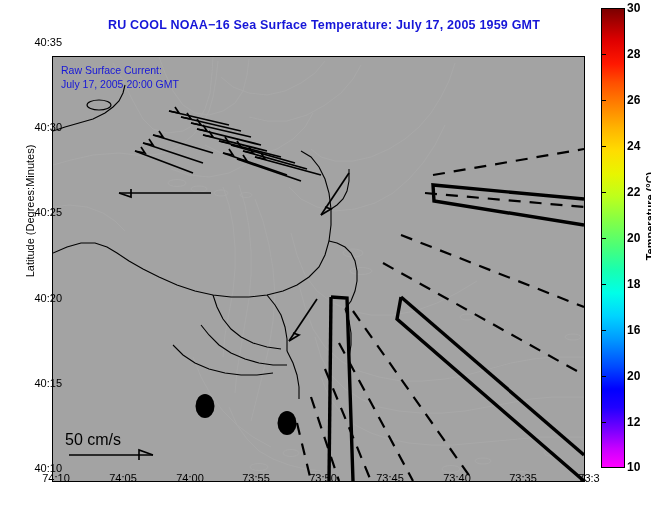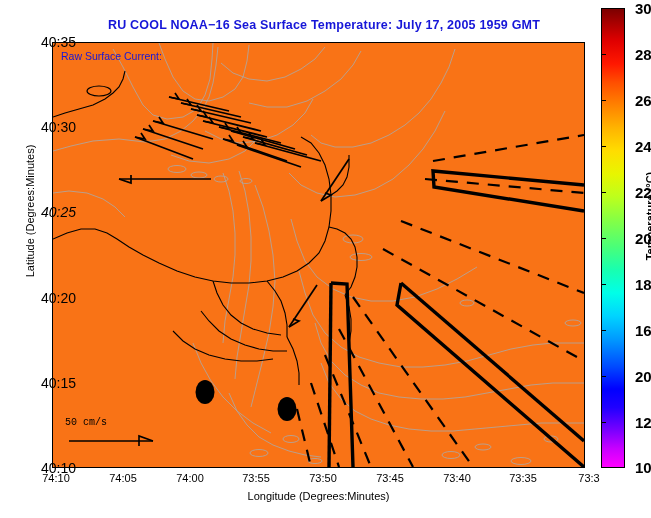--- a/index.html
+++ b/index.html
@@ -6,36 +6,36 @@
   body{width:651px;height:518px;overflow:hidden;
        font-family:"Liberation Sans","DejaVu Sans",sans-serif;}
   #root{position:relative;width:651px;height:518px;background:#fff;}
 
   
   .title{position:absolute;left:0;top:18px;width:648px;text-align:center;
          font-size:12.5px;font-weight:bold;color:#1616d8;letter-spacing:.2px;
          white-space:nowrap;}
 
   
-  .plot{position:absolute;left:52px;top:42px;width:533px;height:426px;
-        border:1.3px solid #000;box-sizing:border-box;background:#f97316;
+  .plot{position:absolute;left:52px;top:56px;width:533px;height:426px;
+        border:1.3px solid #000;box-sizing:border-box;background:#a3a3a3;
         overflow:hidden;}
   .plot svg{position:absolute;left:0;top:0;}
 
   
   .annot{position:absolute;left:8px;top:6px;color:#1616d8;font-size:10.5px;
          line-height:14px;white-space:nowrap;}
 
   
   .scalebox{position:absolute;left:8px;bottom:10px;width:110px;height:40px;}
-  .scalelabel{position:absolute;left:4px;top:0;font-size:10px;color:#000;
-              white-space:nowrap;font-family:Liberation Mono, monospace;}
-
-  
-  .ytick{position:absolute;right:575px;font-size:14px;color:#000;
+  .scalelabel{position:absolute;left:4px;top:0;font-size:16px;color:#000;
+              white-space:nowrap;}
+
+  
+  .ytick{position:absolute;right:589px;font-size:11px;color:#000;
          white-space:nowrap;text-align:left;transform:translateY(-50%);}
   .xtick{position:absolute;top:472px;font-size:11px;color:#000;
          white-space:nowrap;transform:translateX(-50%);}
   .xtick.clip{transform:translateX(-50%);}
 
   .xlabel{position:absolute;left:52px;top:490px;width:533px;text-align:center;
           font-size:11px;color:#000;}
   .ylabel{position:absolute;left:-90px;top:205px;width:240px;text-align:center;
           font-size:11px;color:#000;transform:rotate(-90deg);
           transform-origin:center center;}
@@ -59,22 +59,22 @@
           #bdff1c 59%,
           #e8f500 64%,
           #ffdd00 69%,
           #ffb400 74%,
           #ff8200 79%,
           #ff4e00 84%,
           #ff1800 88%,
           #e00000 93%,
           #a80000 97%,
           #7c0000 100%);}
-  .cbtick{position:absolute;left:627px;font-size:15px;font-weight:bold;
-          color:#000;transform:translateY(-50%);white-space:nowrap;margin-left:8px;}
+  .cbtick{position:absolute;left:627px;font-size:12px;font-weight:bold;
+          color:#000;transform:translateY(-50%);white-space:nowrap;}
   .cbtickmark{position:absolute;left:601px;width:5px;height:1px;background:#000;}
   .cblabel{position:absolute;left:560px;top:210px;width:180px;text-align:center;
            font-size:11px;font-weight:bold;color:#000;
            transform:rotate(-90deg);transform-origin:center center;}
 </style>
 </head>
 <body>
 
 <div id="root">
 
@@ -239,45 +239,45 @@
       </g>
 
       <g stroke="#000000" stroke-width="1.6" fill="none">
         <path d="M16,398 L100,398"></path>
         <path d="M100,398 L86,393 L86,403"></path>
       </g>
     </svg>
 
     <div class="annot">
       <div>Raw Surface Current:</div>
+      <div>July 17, 2005 20:00 GMT</div>
     </div>
 
     <div class="scalebox">
       <div class="scalelabel">50 cm/s</div>
     </div>
   </div>
 
   <div class="ytick" style="top:42px;">40:35</div>
   <div class="ytick" style="top:127px;">40:30</div>
-  <div class="ytick" style="top:212px;font-style:italic;">40:25</div>
+  <div class="ytick" style="top:212px;">40:25</div>
   <div class="ytick" style="top:298px;">40:20</div>
   <div class="ytick" style="top:383px;">40:15</div>
   <div class="ytick" style="top:468px;">40:10</div>
 
   <div class="xtick" style="left:56px;">74:10</div>
   <div class="xtick" style="left:123px;">74:05</div>
   <div class="xtick" style="left:190px;">74:00</div>
   <div class="xtick" style="left:256px;">73:55</div>
   <div class="xtick" style="left:323px;">73:50</div>
   <div class="xtick" style="left:390px;">73:45</div>
   <div class="xtick" style="left:457px;">73:40</div>
   <div class="xtick" style="left:523px;">73:35</div>
   <div class="xtick clip" style="left:589px;">73:3</div>
 
-  <div class="xlabel">Longitude (Degrees:Minutes)</div>
   <div class="ylabel">Latitude (Degrees:Minutes)</div>
 
   <div class="cbar"></div>
 
   <div class="cbtickmark" style="top:8px;"></div>
   <div class="cbtickmark" style="top:54px;"></div>
   <div class="cbtickmark" style="top:100px;"></div>
   <div class="cbtickmark" style="top:146px;"></div>
   <div class="cbtickmark" style="top:192px;"></div>
   <div class="cbtickmark" style="top:238px;"></div>

